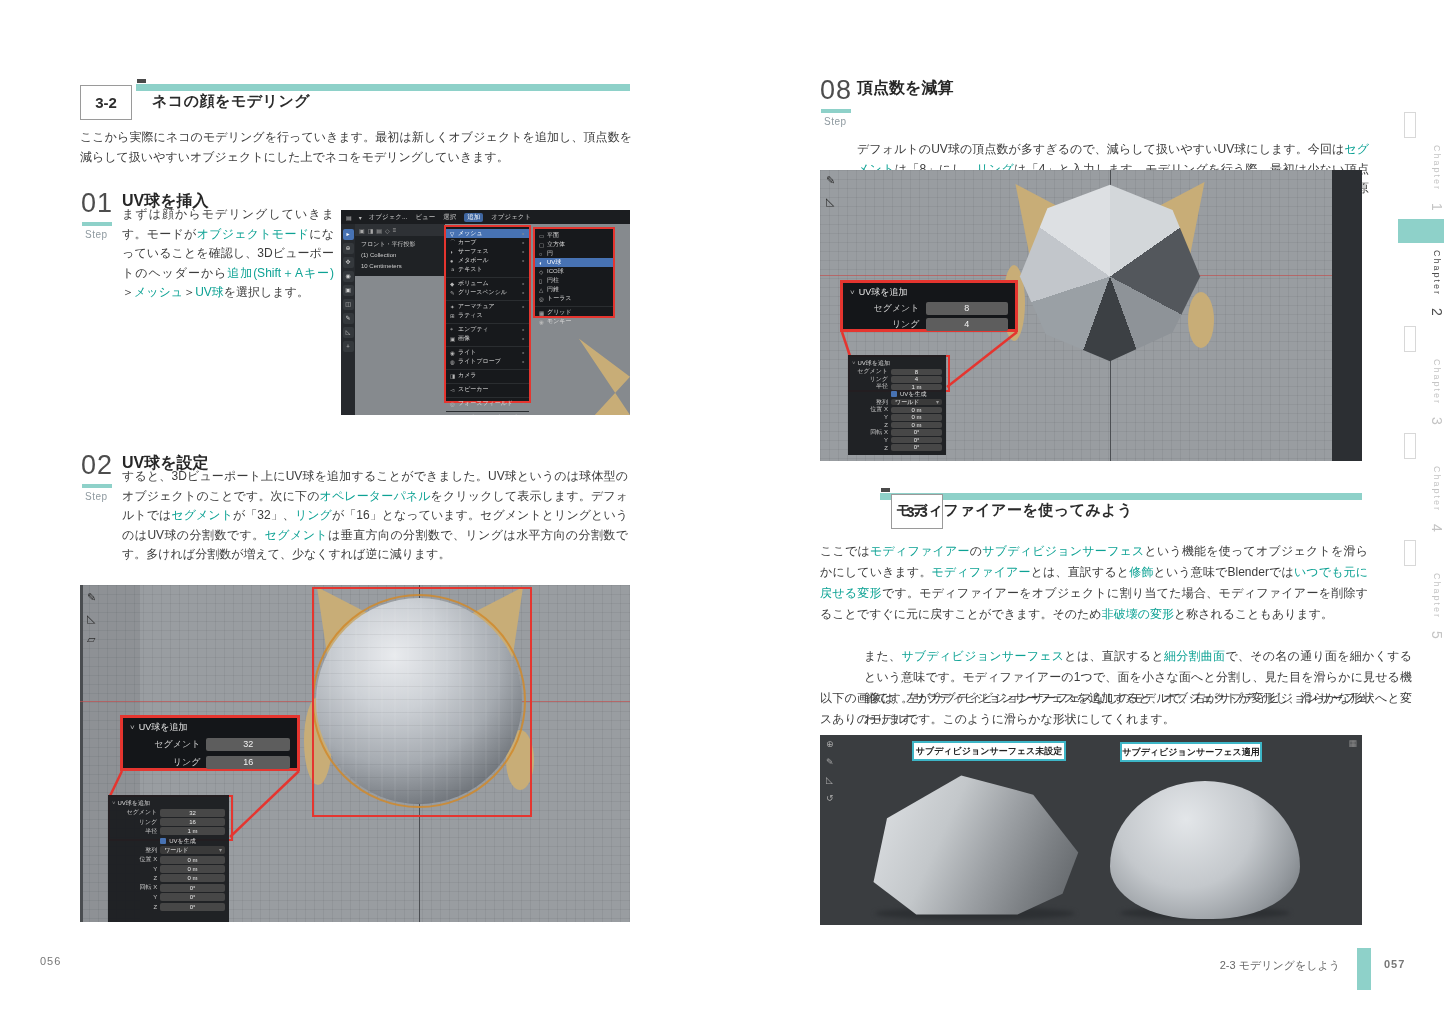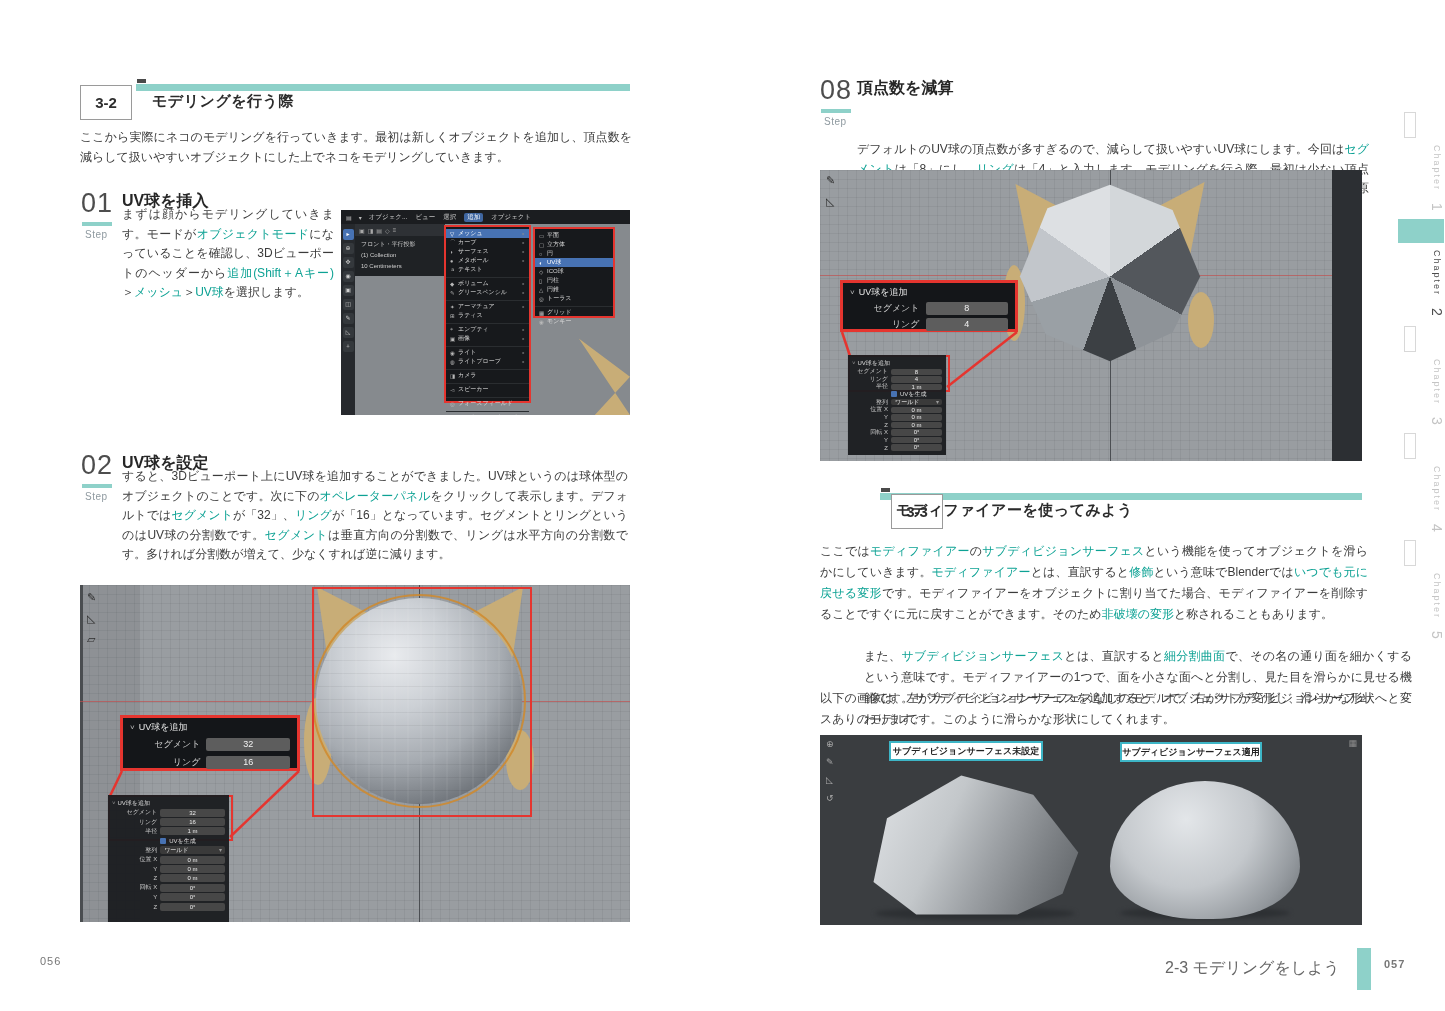--- a/index.html
+++ b/index.html
@@ -83,21 +83,21 @@
   .chapter-tabs{position:absolute;left:1396px;top:112px;width:49px;display:flex;flex-direction:column;}
   .chapter-tab{height:107px;display:flex;flex-direction:column;gap:7px;padding-left:8px;box-sizing:border-box;}
   .tab-marker{width:12px;height:26px;background:#fff;border:1px solid #d8d8d8;box-sizing:border-box;}
   .chapter-tab.active{padding-left:2px;}
   .chapter-tab.active .tab-marker{width:46px;height:24px;background:#8ed1c9;border-color:#8ed1c9;}
   .tab-text{writing-mode:vertical-rl;text-orientation:mixed;color:#c4c4c4;font-size:9px;letter-spacing:2px;margin-left:3px;}
   .chapter-tab.active .tab-text{color:#4d4d4d;}
   .tab-num{font-size:14px;margin-top:7px;letter-spacing:0;}
   
   .pagenum{position:absolute;font-size:11px;color:#777;letter-spacing:1px;}
-  .footer-label{position:absolute;font-size:16px;color:#666;}
+  .footer-label{position:absolute;font-size:11px;color:#666;}
   .footer-bar{position:absolute;width:14px;height:42px;background:#8ed1c9;}
   
   .sphere{position:absolute;border-radius:50%;
     background:radial-gradient(circle at 38% 28%,#e9ebee 0%,#ccd0d5 28%,#a6abb1 55%,#6e7379 80%,#4a4e53 100%);}
   .sphere::before{content:"";position:absolute;inset:0;border-radius:50%;
     background:repeating-linear-gradient(90deg,rgba(255,255,255,0.05) 0 2px,transparent 2px 13px),
                repeating-linear-gradient(0deg,rgba(0,0,0,0.05) 0 1px,transparent 1px 13px);}
   .tpl-ring{position:absolute;border-radius:50%;border:2px solid rgba(208,137,43,0.85);box-sizing:border-box;}
   .octa{position:absolute;
     clip-path:polygon(50% 1%,84% 15%,99% 52%,84% 83%,50% 99%,15% 84%,1% 52%,16% 14%);
@@ -111,21 +111,21 @@
 </head>
 <body>
 
 <div>
 
   <div class="sec-bar" style="left:136px;top:84px;width:494px;"></div>
   <div class="sec-tick" style="left:137px;top:79px;"></div>
   <div class="sec-box" style="left:80px;top:85px;">
     <span>3-2</span>
   </div>
-  <div class="sec-title" style="left:152px;top:92px;">モデリングを行う際</div>
+  <div class="sec-title" style="left:152px;top:92px;">ネコの顔をモデリング</div>
 
   <p class="para abs" style="left:80px;top:128px;width:552px;">ここから実際にネコのモデリングを行っていきます。最初は新しくオブジェクトを追加し、頂点数を減らして扱いやすいオブジェクトにした上でネコをモデリングしていきます。</p>
 
   <div class="step-num" style="left:81px;top:188px;">01</div>
   <div class="step-rule" style="left:82px;top:222px;"></div>
   <div class="step-word" style="left:85px;top:229px;">Step</div>
   <div class="step-title" style="left:122px;top:191px;">UV球を挿入</div>
   <p class="para abs" style="left:122px;top:205px;width:212px;"><span>まずは顔からモデリングしていきます。モードが</span><span class="hl">オブジェクトモード</span><span>になっていることを確認し、3Dビューポートのヘッダーから</span><span class="hl">追加(Shift＋Aキー)</span><span> ＞</span><span class="hl">メッシュ</span><span>＞</span><span class="hl">UV球</span><span>を選択します。</span></p>
 
   <div class="shot vgrid" style="left:341px;top:210px;width:289px;height:205px;background:#868a8e;">
@@ -527,21 +527,21 @@
 
   <div class="shot dark-shot" style="left:820px;top:735px;width:542px;height:190px;">
     <div class="vp-icons" style="left:6px;top:4px;color:#a9a9a9;font-size:9px;gap:7px;">
 
     <span>⊕</span>
         <span>✎</span>
         <span>◺</span>
         <span>↺</span>
       </div>
     <div class="abs" style="right:5px;top:3px;color:#8b8b8b;font-size:9px;">▦</div>
-    <div class="subdiv-label" style="left:69px;top:6px;width:150px;height:16px;">サブディビジョンサーフェス未設定</div>
+    <div class="subdiv-label" style="left:92px;top:6px;width:150px;height:16px;">サブディビジョンサーフェス未設定</div>
     <div class="subdiv-label" style="left:300px;top:7px;width:138px;height:16px;">サブディビジョンサーフェス適用</div>
     <div class="model-shadow" style="left:55px;top:172px;width:200px;height:13px;"></div>
     <div class="model-shadow" style="left:300px;top:172px;width:170px;height:12px;"></div>
     <div class="abs" style="left:40px;top:36px;width:225px;height:148px;
          clip-path:polygon(45% 3%,77% 16%,97% 55%,90% 83%,70% 97%,25% 97%,6% 75%,12% 32%);
          background:linear-gradient(115deg,#dadde0 12%,#c3c7ca 38%,#9da1a5 58%,#7d8185 76%,#5f6367 95%);"></div>
     <div class="abs" style="left:290px;top:46px;width:190px;height:138px;
          border-radius:50% 50% 46% 46% / 62% 62% 38% 38%;
          background:radial-gradient(circle at 40% 28%,#e3e6e9 0%,#c4c8cc 45%,#959a9f 75%,#70757a 95%);"></div>
   </div>

